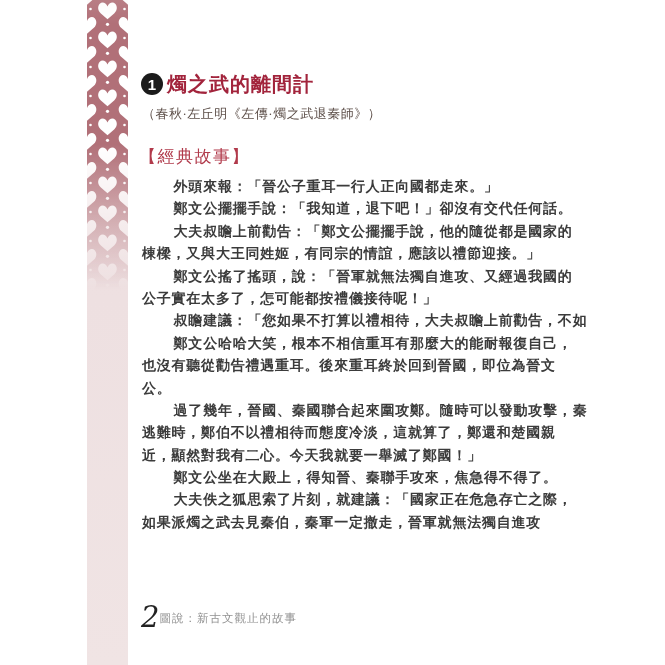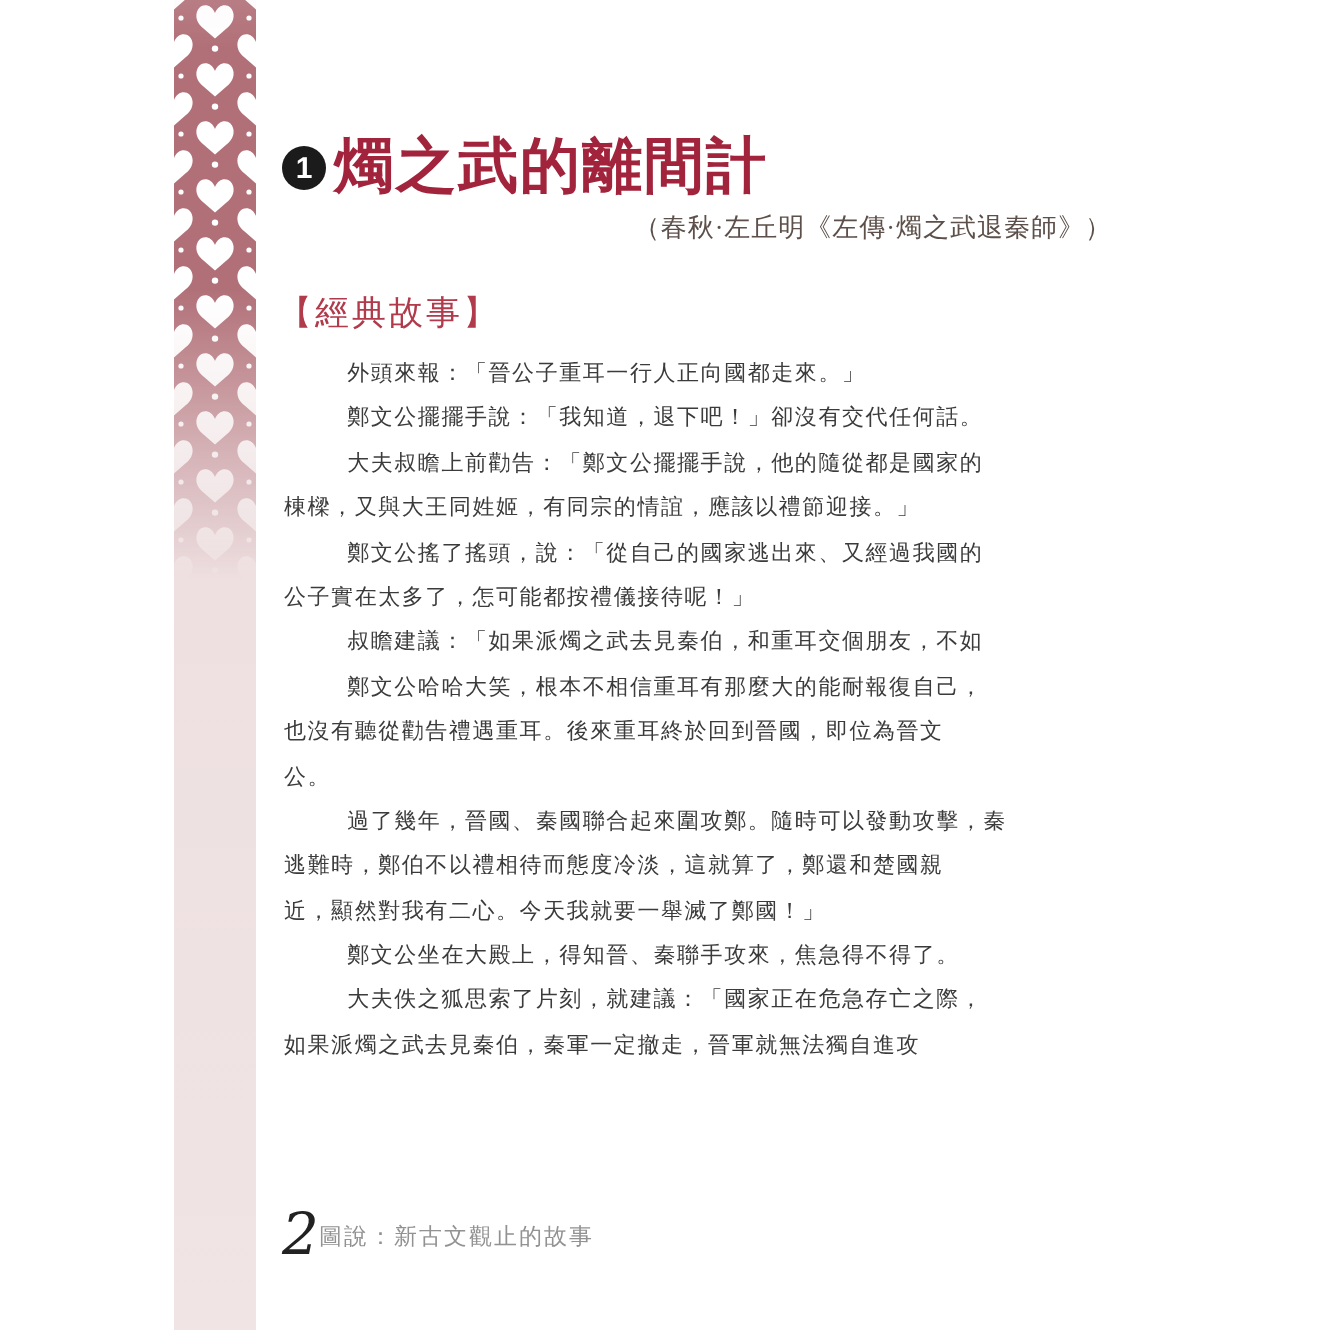--- a/index.html
+++ b/index.html
@@ -27,42 +27,42 @@
   .num-badge {
     width: 22px; height: 22px; border-radius: 50%;
     background: #1b1b1b; color: #ffffff;
     font-family: "Liberation Sans", sans-serif;
     font-size: 15px; font-weight: bold;
     display: flex; align-items: center; justify-content: center;
     flex: 0 0 auto;
   }
   .chapter-title {
     margin-left: 4px;
-    font-size: 30px; font-weight: bold; color: #a2243c;
+    font-size: 20px; font-weight: bold; color: #a2243c;
     letter-spacing: 1px; line-height: 32px; white-space: nowrap;
   }
   .source-line {
     position: absolute; left: 142px; top: 105px; width: 414px;
-    text-align: right; font-size: 13px; color: #5d4f49;
+    text-align: left; font-size: 13px; color: #5d4f49;
     letter-spacing: 0.5px; white-space: nowrap;
   }
   .section-header {
     position: absolute; left: 139px; top: 145px;
     font-size: 17px; color: #b13a4b; letter-spacing: 1.5px;
     white-space: nowrap;
   }
 
   
   .story {
     position: absolute; left: 142px; top: 176px; width: 414px;
   }
   .line {
     height: 22.4px; line-height: 22.4px;
-    font-size: 11px; letter-spacing: 0.78px;
-    color: #3b3b3b; white-space: nowrap;
+    font-size: 14px; letter-spacing: 0.78px;
+    color: #3b3b3b; white-space: nowrap; font-weight: bold;
   }
   .line.indent { padding-left: 31.6px; }
 
   
   .footer {
     position: absolute; left: 141px; top: 600px; height: 34px;
     display: flex; align-items: center;
   }
   .page-number {
     font-family: "DejaVu Serif", serif;
@@ -117,23 +117,23 @@
 
   <div class="source-line">（春秋·左丘明《左傳·燭之武退秦師》）</div>
 
   <div class="section-header">【經典故事】</div>
 
   <div class="story">
       <div class="line indent">外頭來報：「晉公子重耳一行人正向國都走來。」</div>
       <div class="line indent">鄭文公擺擺手說：「我知道，退下吧！」卻沒有交代任何話。</div>
       <div class="line indent">大夫叔瞻上前勸告：「鄭文公擺擺手說，他的隨從都是國家的</div>
       <div class="line">棟樑，又與大王同姓姬，有同宗的情誼，應該以禮節迎接。」</div>
-      <div class="line indent">鄭文公搖了搖頭，說：「從自己的國家逃出來、又經過我國的</div>
+      <div class="line indent">鄭文公搖了搖頭，說：「晉軍就無法獨自進攻、又經過我國的</div>
       <div class="line">公子實在太多了，怎可能都按禮儀接待呢！」</div>
-      <div class="line indent">叔瞻建議：「如果派燭之武去見秦伯，和重耳交個朋友，不如</div>
+      <div class="line indent">叔瞻建議：「您如果不打算以禮相待，大夫叔瞻上前勸告，不如</div>
       <div class="line indent">鄭文公哈哈大笑，根本不相信重耳有那麼大的能耐報復自己，</div>
       <div class="line">也沒有聽從勸告禮遇重耳。後來重耳終於回到晉國，即位為晉文</div>
       <div class="line">公。</div>
       <div class="line indent">過了幾年，晉國、秦國聯合起來圍攻鄭。隨時可以發動攻擊，秦</div>
       <div class="line">逃難時，鄭伯不以禮相待而態度冷淡，這就算了，鄭還和楚國親</div>
       <div class="line">近，顯然對我有二心。今天我就要一舉滅了鄭國！」</div>
       <div class="line indent">鄭文公坐在大殿上，得知晉、秦聯手攻來，焦急得不得了。</div>
       <div class="line indent">大夫佚之狐思索了片刻，就建議：「國家正在危急存亡之際，</div>
       <div class="line">如果派燭之武去見秦伯，秦軍一定撤走，晉軍就無法獨自進攻</div>
     </div>

